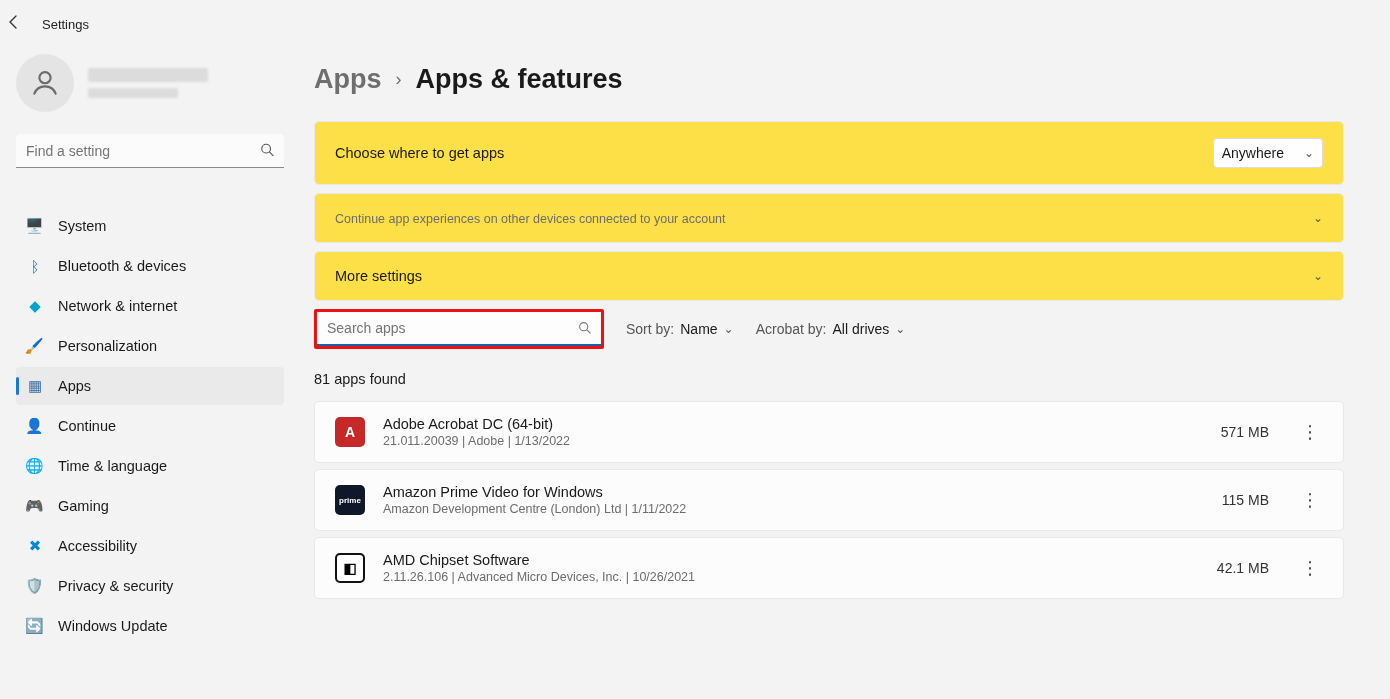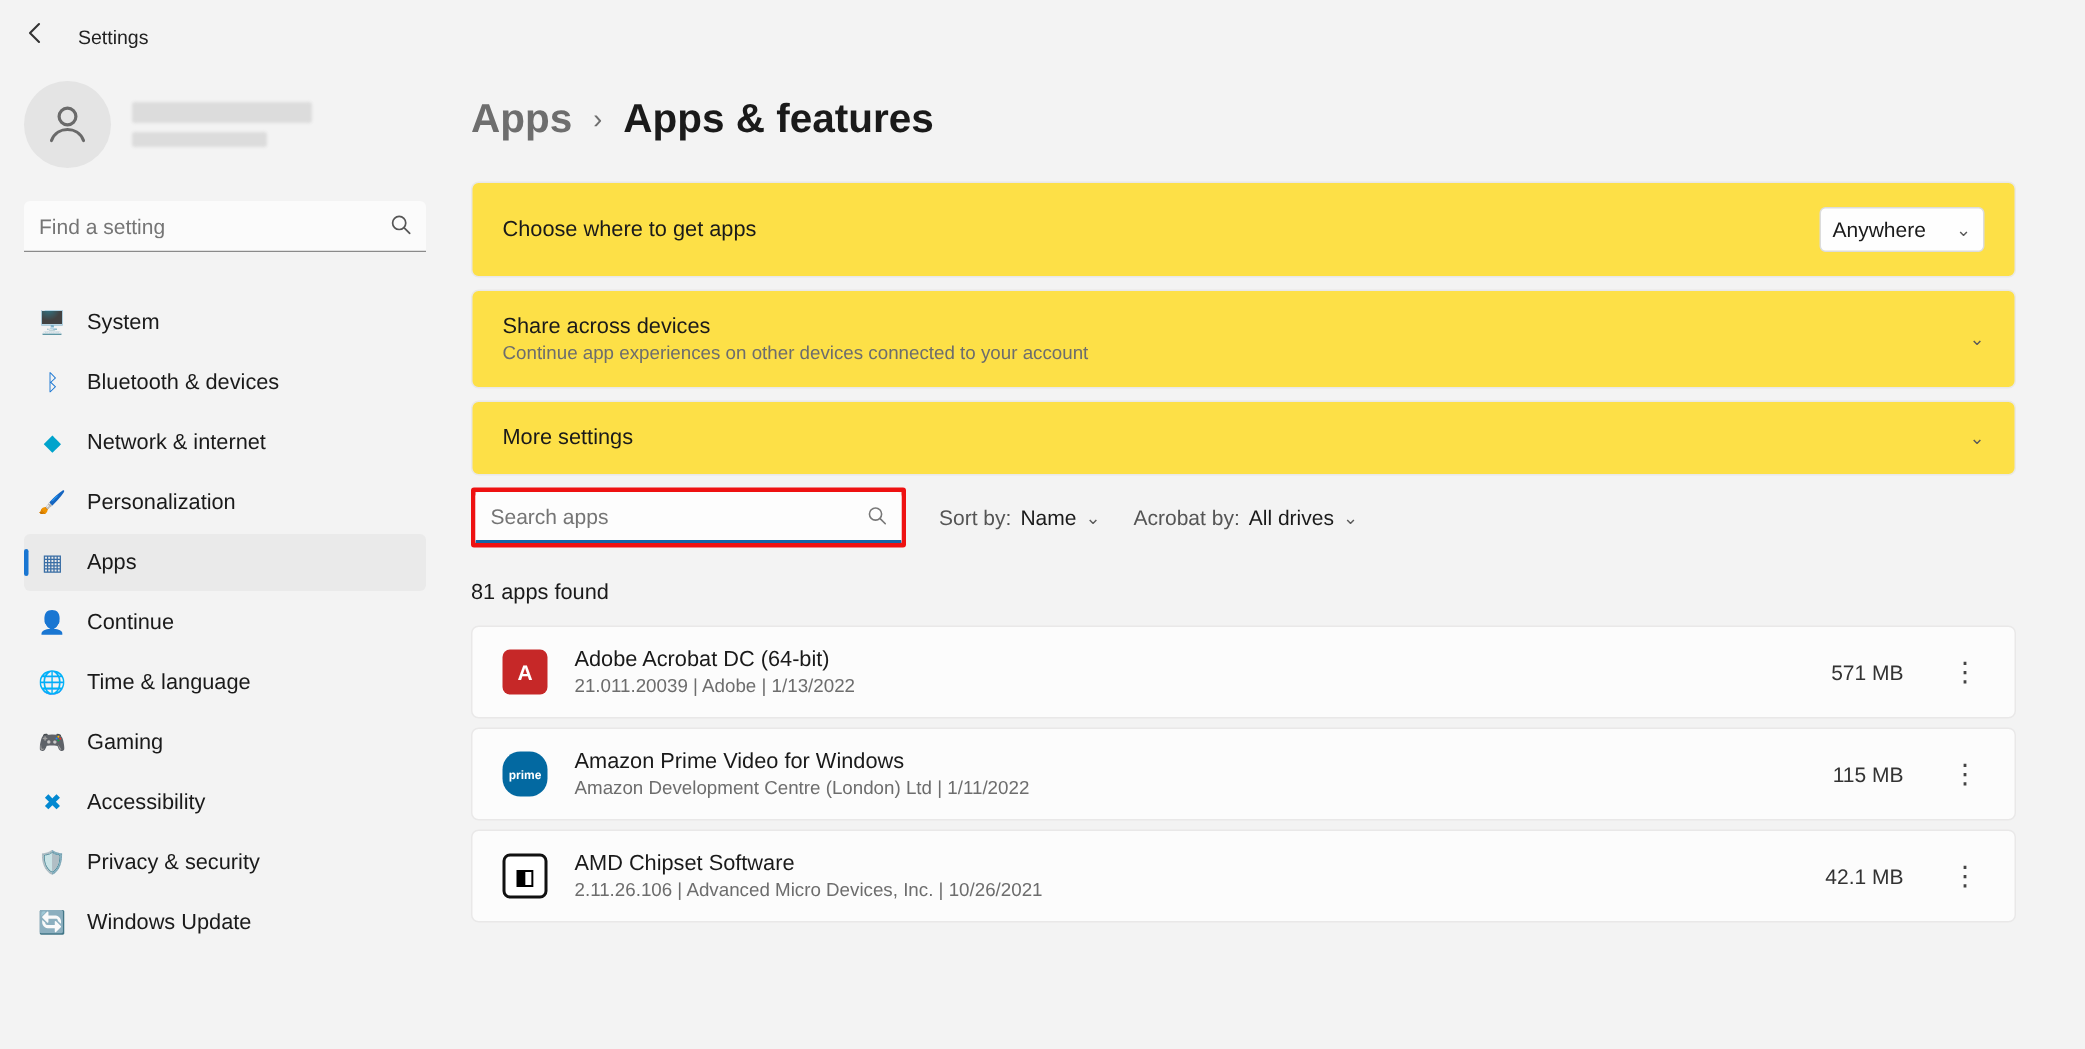--- a/index.html
+++ b/index.html
@@ -1,34 +1,34 @@
 <!DOCTYPE html>
 <html><head>
 <meta charset="utf-8">
 <style>
 * { margin: 0; padding: 0; box-sizing: border-box; font-family: "Segoe UI", Arial, sans-serif; }
 body { background: #f3f3f3; width: 1390px; height: 699px; overflow: hidden; color: #1a1a1a; }
 
 
-.topbar { display: flex; align-items: center; height: 48px; padding: 0 16px; gap: 20px; }
+.topbar { display: flex; align-items: center; height: 48px; padding: 0 6px; gap: 20px; }
 .back-arrow { font-size: 16px; color: #333; cursor: pointer; }
 .app-title { font-size: 13px; color: #222; }
 
 .layout { display: flex; }
 
 
 .sidebar { width: 300px; padding: 6px 16px 0 16px; }
 .user-block { display: flex; align-items: center; gap: 14px; margin-bottom: 22px; }
 .avatar { width: 58px; height: 58px; border-radius: 50%; background: #e4e4e4; display: flex; align-items: center; justify-content: center; color: #5a5a5a; }
 .user-text { display: flex; flex-direction: column; gap: 2px; }
 .blur-line { background: #dcdcdc; border-radius: 2px; filter: blur(1px); }
 .blur-line.lg { width: 120px; height: 14px; }
 .blur-line.sm { width: 90px; height: 10px; margin-top: 4px; }
 
-.find-setting { position: relative; margin-bottom: 28px; }
+.find-setting { position: relative; margin-bottom: 39px; }
 .find-setting input { width: 100%; height: 34px; border: none; background: #fbfbfb; border-bottom: 1.5px solid #8a8a8a; border-radius: 4px 4px 0 0; padding: 0 34px 0 10px; font-size: 14px; outline: none; }
 .find-setting .srch { position: absolute; right: 10px; top: 50%; transform: translateY(-50%); color: #555; font-size: 13px; }
 
 .nav { display: flex; flex-direction: column; gap: 2px; }
 .nav-item { display: flex; align-items: center; gap: 14px; height: 38px; padding: 0 10px; border-radius: 4px; font-size: 14.5px; cursor: pointer; position: relative; }
 .nav-item.active { background: #eaeaea; }
 .nav-item.active::before { content: ""; position: absolute; left: 0; top: 10px; bottom: 10px; width: 3px; background: #1976d2; border-radius: 2px; }
 .nav-icon { width: 18px; display:flex; justify-content:center; font-size: 15px; }
 
 
@@ -52,21 +52,21 @@
 .search-apps input { width: 100%; height: 34px; border: none; background: #fdfdfd; border-bottom: 2px solid #1565a5; border-radius: 3px 3px 0 0; padding: 0 30px 0 10px; font-size: 14px; outline: none; }
 .search-apps .srch { position: absolute; right: 10px; top: 50%; transform: translateY(-50%); color: #777; font-size: 13px; }
 .sortfilter { display: flex; align-items: center; gap: 6px; font-size: 14px; color: #555; cursor: pointer; }
 .sortfilter .val { color: #1a1a1a; }
 
 .apps-found { font-size: 14.5px; font-weight: 500; margin-bottom: 14px; }
 
 .app-row { background: #fcfcfc; border: 1px solid #e9e8e8; border-radius: 5px; padding: 14px 20px; margin-bottom: 6px; display: flex; align-items: center; gap: 18px; }
 .app-icn { width: 30px; height: 30px; border-radius: 5px; display:flex; align-items:center; justify-content:center; font-weight:bold; font-size:14px; color:#fff; }
 .app-icn.adobe { background: #c62828; }
-.app-icn.prime { background: #0369a1; font-size: 8px; border-radius: 12px; }
+.app-icn.prime { background: #0f172a; font-size: 8px; }
 .app-icn.amd { background: #fff; border: 2px solid #111; color: #000; }
 .app-info { flex: 1; }
 .app-info .aname { font-size: 14.5px; }
 .app-info .ameta { font-size: 12.5px; color: #6d6d6d; margin-top: 2px; }
 .app-size { font-size: 14px; color: #333; margin-right: 10px; }
 .kebab { font-size: 18px; color: #444; cursor: pointer; padding: 0 4px; }
 </style>
 </head>
 <body>
 
@@ -164,21 +164,20 @@
         <div class="t1">Choose where to get apps</div>
       </div>
       <div class="dropdown-btn">
         <span>Anywhere</span>
         <span class="chev">⌄</span>
       </div>
     </div>
 
     <div class="card">
       <div class="title-block">
-        <div class="t1">Share across devices</div>
         <div class="t2">Continue app experiences on other devices connected to your account</div>
       </div>
       <span class="chev">⌄</span>
     </div>
 
     <div class="card">
       <div class="title-block">
         <div class="t1">More settings</div>
       </div>
       <span class="chev">⌄</span>

